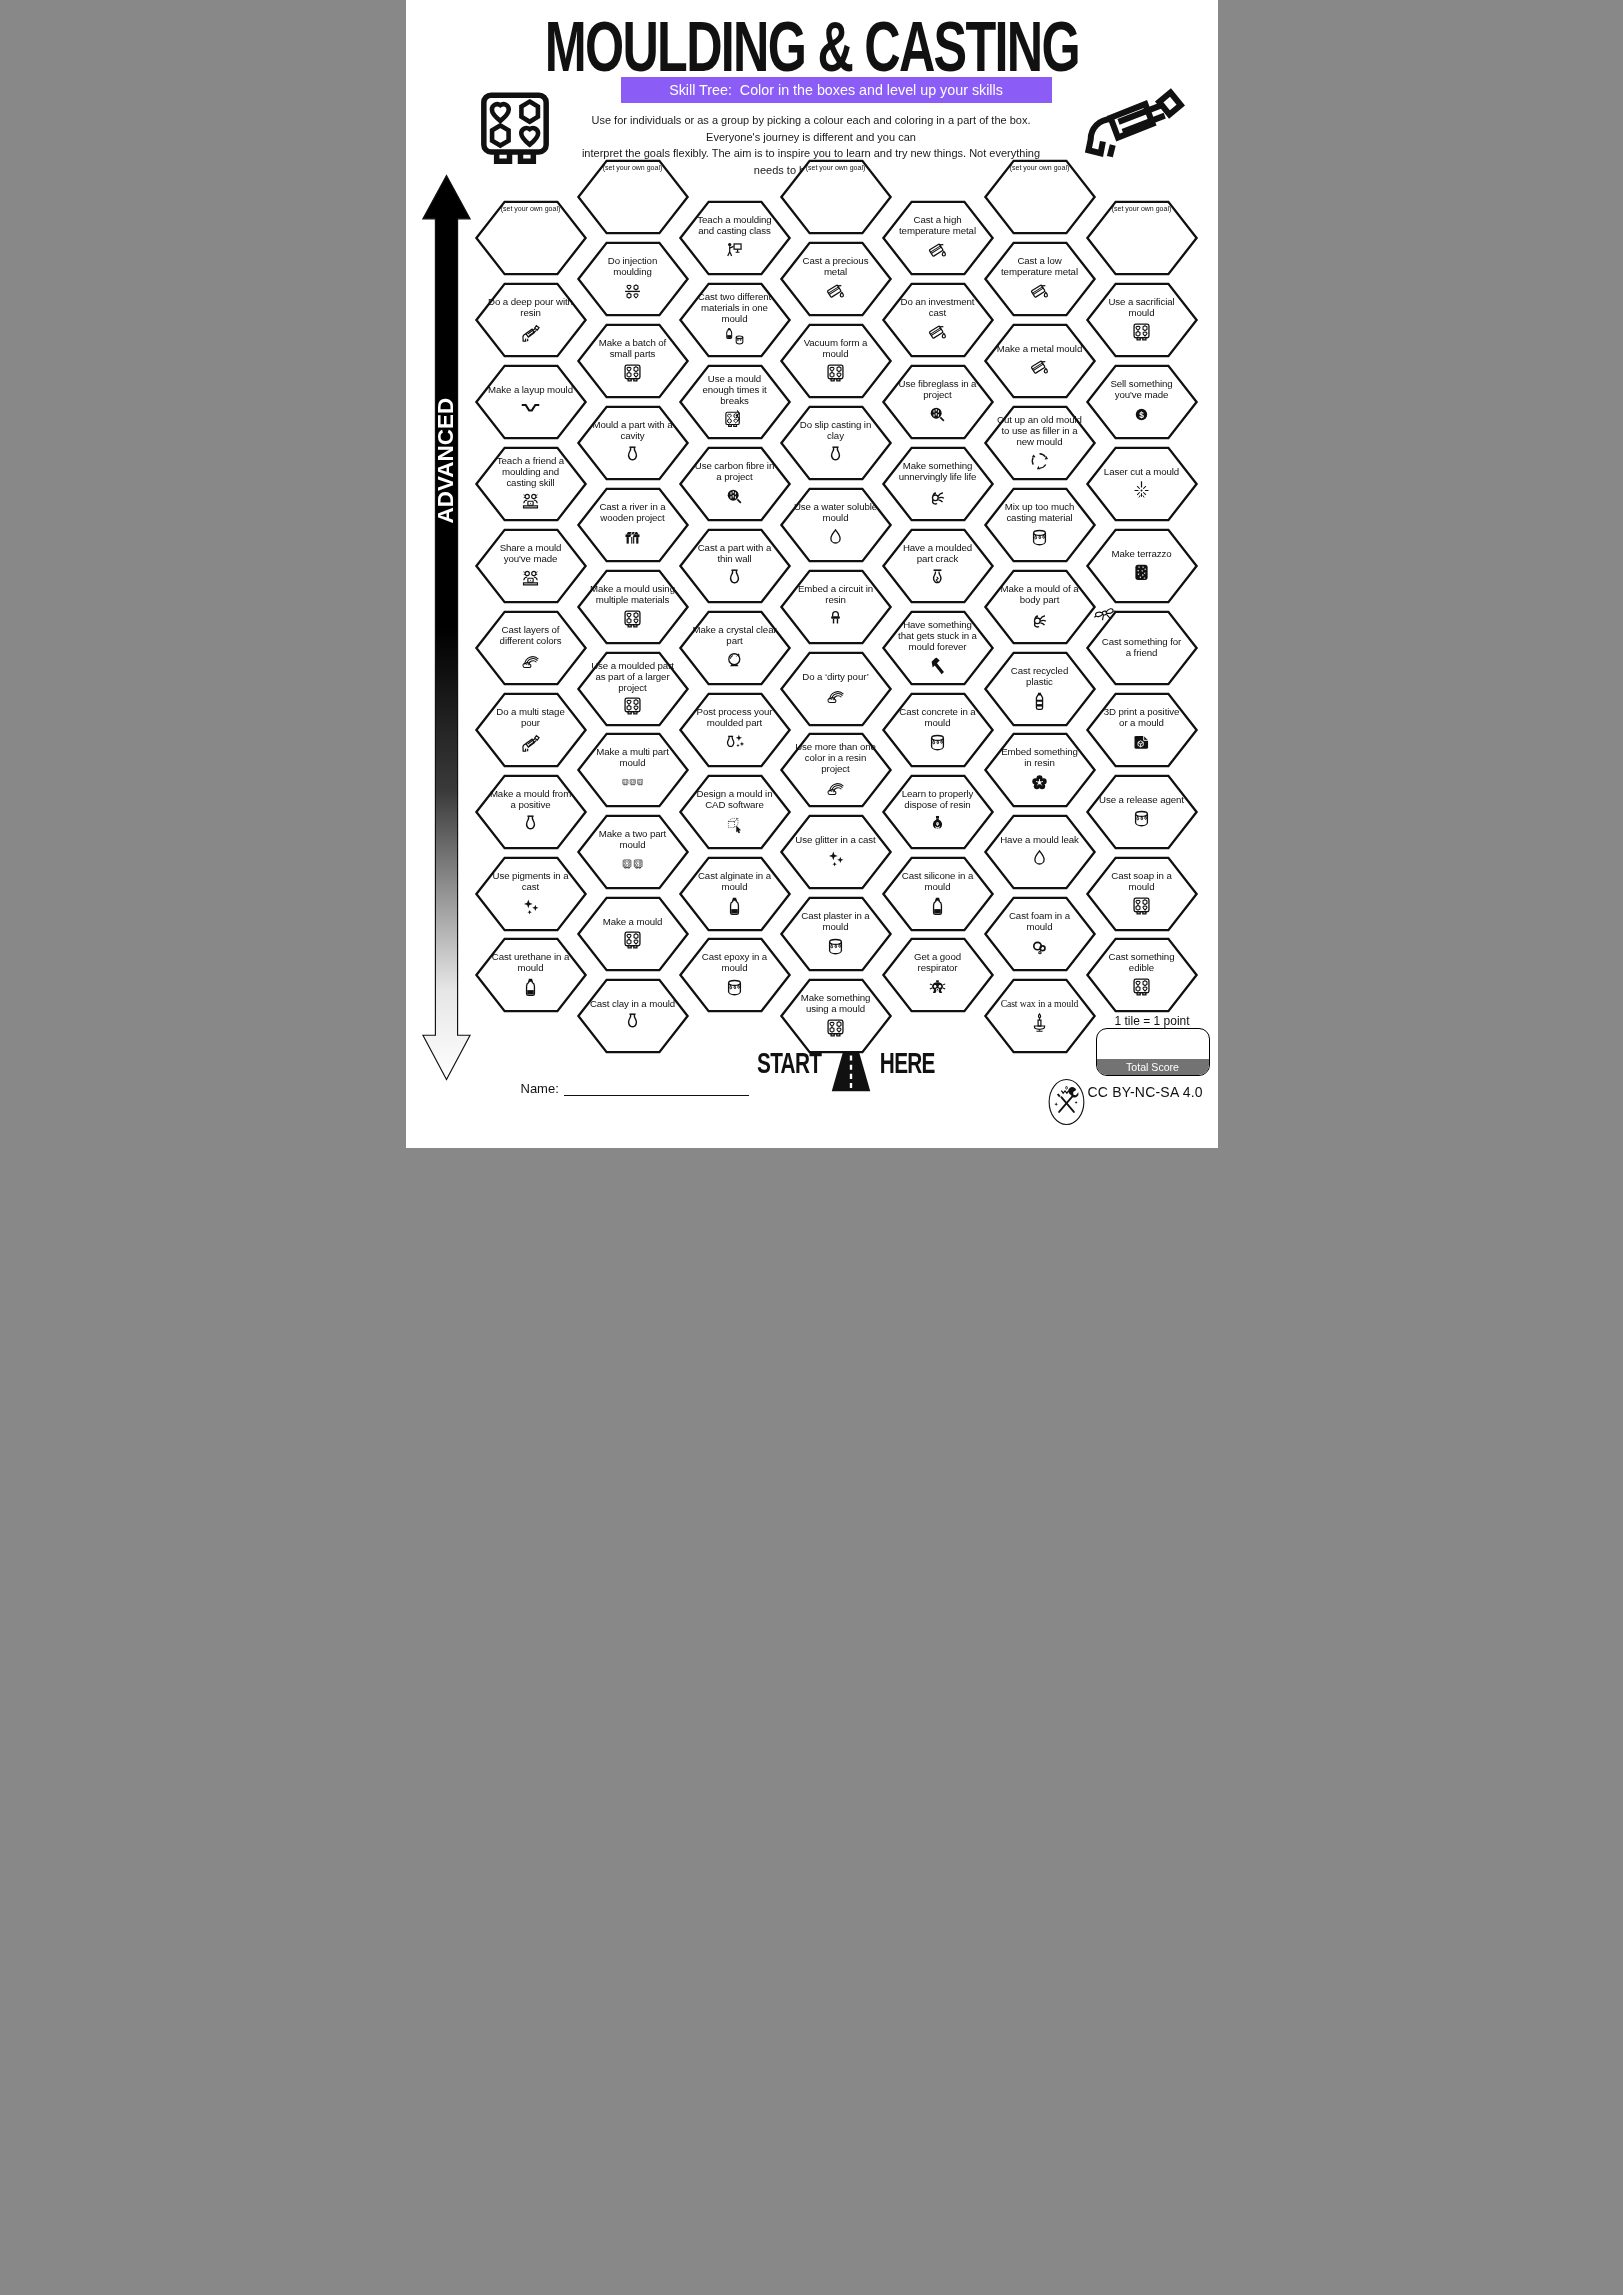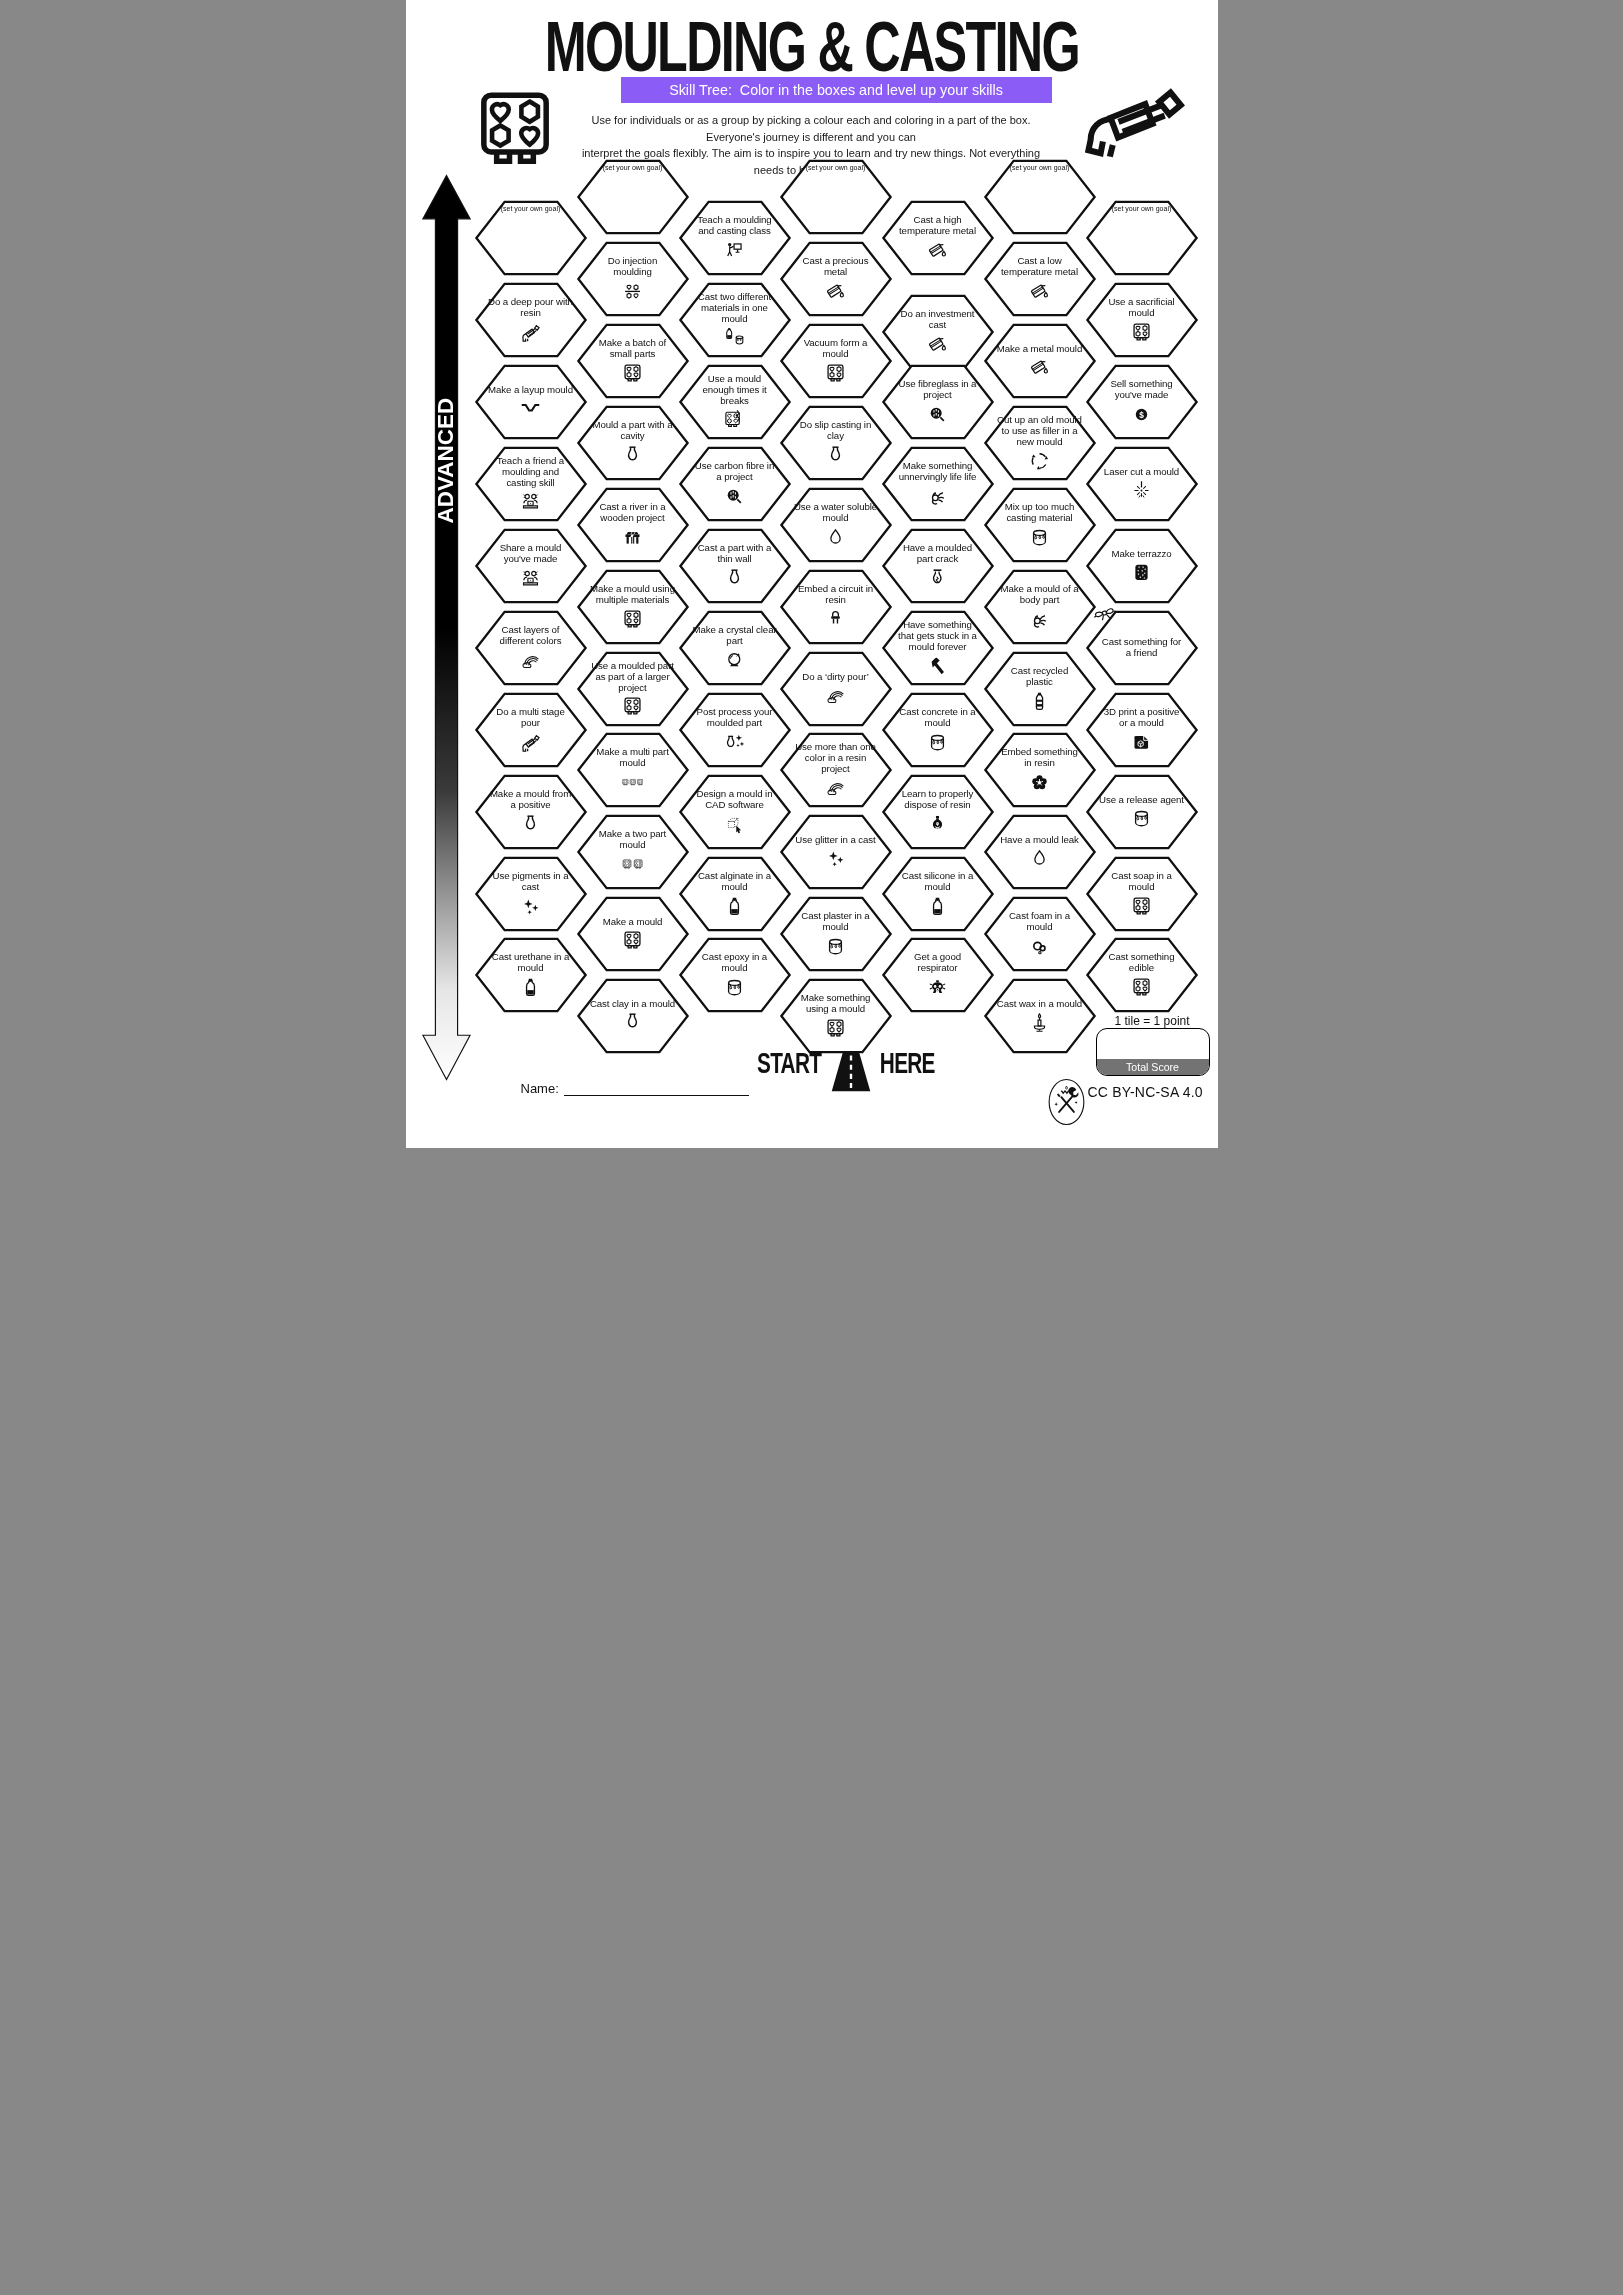--- a/index.html
+++ b/index.html
@@ -809,21 +809,21 @@
         <svg class="hex-bg" viewBox="0 0 242 164">
       <polygon points="3,82 64,4 178,4 239,82 178,160 64,160"></polygon>
         </svg>
         <div class="hex-inner">
           <div class="hex-label">Cast a high temperature metal</div>
           <svg class="hex-icon" viewBox="0 0 48 48">
             <use href="#i-crucible"></use>
           </svg>
         </div>
       </div>
-      <div class="hex" style="left: 476px; top: 282px; margin-top: 12px;">
+      <div class="hex" style="left: 476px; top: 282px;">
         <svg class="hex-bg" viewBox="0 0 242 164">
       <polygon points="3,82 64,4 178,4 239,82 178,160 64,160"></polygon>
         </svg>
         <div class="hex-inner">
           <div class="hex-label">Do an investment cast</div>
           <svg class="hex-icon" viewBox="0 0 48 48">
             <use href="#i-crucible"></use>
           </svg>
         </div>
       </div>
@@ -1013,21 +1013,21 @@
         <svg class="hex-bg" viewBox="0 0 242 164">
       <polygon points="3,82 64,4 178,4 239,82 178,160 64,160"></polygon>
         </svg>
         <div class="hex-inner">
           <div class="hex-label">Cast foam in a mould</div>
           <svg class="hex-icon" viewBox="0 0 48 48">
             <use href="#i-bubbles"></use>
           </svg>
         </div>
       </div>
-      <div class="hex" style="left: 578px; top: 978px;">
+      <div class="hex" style="left: 578px; top: 978px; font-family: Liberation Serif, serif;">
         <svg class="hex-bg" viewBox="0 0 242 164">
       <polygon points="3,82 64,4 178,4 239,82 178,160 64,160"></polygon>
         </svg>
         <div class="hex-inner">
           <div class="hex-label">Cast wax in a mould</div>
           <svg class="hex-icon" viewBox="0 0 48 48">
             <use href="#i-candle"></use>
           </svg>
         </div>
       </div>

